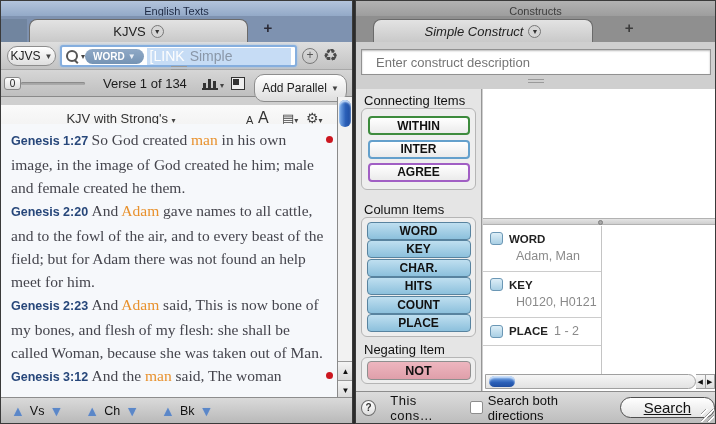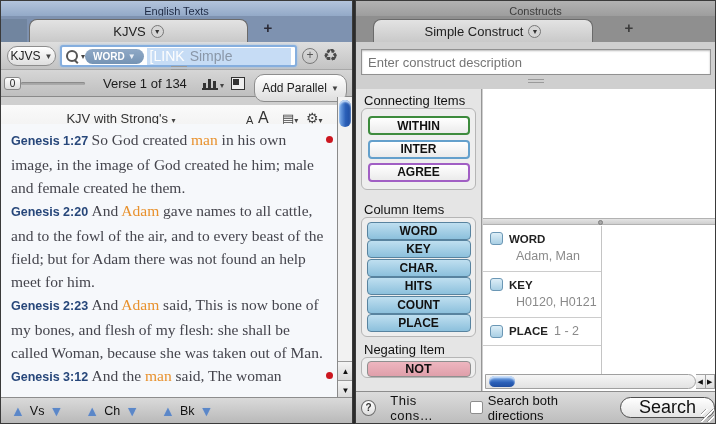--- a/index.html
+++ b/index.html
@@ -11,21 +11,21 @@
 
   
   .titlebar { position:absolute; left:0; right:0; top:0; height:20px; font-size:11px;
     display:flex; align-items:center; justify-content:center; }
   #win-left .titlebar { background:linear-gradient(#b3c4dc,#8aa2c2); color:#1e2a44; border-bottom:1px solid #6b7f9e; }
   #win-right .titlebar { background:linear-gradient(#b2b2b2,#989898); color:#3c3c3c; border-bottom:1px solid #7d7d7d; }
 
   
   .tabbar { position:absolute; left:0; right:0; top:15px; height:26px; }
   #win-left .tabbar { background:#7e92b0; }
-  #win-right .tabbar { background:#8f8f8f; }
+  #win-right .tabbar { background:#8f8f8f;font-style:italic; }
   .tab-active { position:absolute; top:3px; height:23px; border-radius:8px 8px 0 0;
     background:linear-gradient(#e3e3e3,#c9c9c9); border:1px solid #6a6a6a; border-bottom:none;
     display:flex; align-items:center; justify-content:center; gap:5px; font-size:13px; color:#222; }
   #win-left .tab-active { left:28px; width:219px; }
   #win-right .tab-active { left:17px; width:220px; }
   .tab-shade { position:absolute; left:0; top:3px; width:26px; height:23px; background:#71859f; border-radius:0 0 0 0; }
   .circ-v { width:13px; height:13px; border-radius:50%; border:1px solid #777; background:#d6d6d6;
     display:inline-flex; align-items:center; justify-content:center; font-size:7px; color:#333; }
   .plus-tab { position:absolute; top:3px; width:30px; height:22px; text-align:center; font-size:15px; font-weight:bold; }
   #win-left .plus-tab { left:252px; color:#2a2a36; }
@@ -100,21 +100,21 @@
   .bottombar { position:absolute; left:0; right:0; bottom:0; height:26px;
     background:linear-gradient(#dadada,#b9b9b9); border-top:1px solid #8d8d8d;
     display:flex; align-items:center; gap:8px; padding-left:10px; }
   .navgrp { display:flex; align-items:center; gap:5px; margin-right:14px; }
   .tri { font-size:14px; color:#5b87c8; text-shadow:0 0 1px #9ab4dd; }
   .navlbl { font-size:12.5px; color:#111; }
 
   
   .desc-zone { position:absolute; left:0; right:0; top:41px; height:47px; background:#cfcfcf; }
   #desc-field { position:absolute; left:5px; top:7px; width:350px; height:26px; background:#fff;
-    border:1px solid #919191; box-shadow:inset 0 1px 2px #bbb; font-size:13px; color:#9a9a9a; padding:0 6px;
+    border:1px solid #919191; box-shadow:inset 0 1px 2px #bbb; font-size:13px; color:#9a9a9a; padding:0 14px;
     font-family:"Liberation Sans", sans-serif; }
   .main-right { position:absolute; left:0; right:0; top:88px; bottom:32px; }
   .palette { position:absolute; left:0; top:0; bottom:0; width:126px; background:#e5e5e5; border-right:1px solid #969696; }
   .pal-label { position:absolute; left:8px; font-size:13px; color:#111; }
   .groupbox { position:absolute; left:5px; width:115px; background:#eeeeee; border:1px solid #b5b5b5; border-radius:6px;
     display:flex; flex-direction:column; align-items:center; justify-content:space-evenly; padding:3px 0; }
   .conn-btn { width:102px; height:19px; background:linear-gradient(#ffffff,#ebebeb); border:2px solid #888;
     border-radius:4px; font-size:12px; font-weight:bold; color:#111; display:flex; align-items:center; justify-content:center; }
   .col-btn { width:104px; height:18px; background:linear-gradient(#bfdff0,#8cc0dc); border:1px solid #58839f;
     border-radius:4px; font-size:12px; font-weight:bold; color:#111; display:flex; align-items:center; justify-content:center; }
@@ -139,21 +139,21 @@
   .harrows span { flex:1; border:1px solid #a0a0a0; border-left:none; background:linear-gradient(#f6f6f6,#dedede);
     font-size:7px; color:#111; display:flex; align-items:center; justify-content:center; }
   .footer-right { position:absolute; left:0; right:0; bottom:0; height:32px;
     background:linear-gradient(#dcdcdc,#bdbdbd); border-top:1px solid #8d8d8d; display:flex; align-items:center; }
   .help-btn { width:16px; height:16px; border-radius:50%; border:1.5px solid #6e6e6e; background:linear-gradient(#fff,#ddd);
     font-size:10px; font-weight:bold; color:#333; display:flex; align-items:center; justify-content:center; margin:0 14px 0 5px; }
   .footer-status { font-size:13px; color:#111; letter-spacing:.5px; margin-right:10px; }
   .checkbox { width:13px; height:13px; background:#fff; border:1px solid #8d8d8d; border-radius:2px; margin-right:5px; }
   .chk-label { font-size:13px; color:#111; margin-right:9px; }
   .search-btn { width:100px; height:21px; border-radius:11px; background:linear-gradient(#ffffff,#e4e4e4);
-    border:1.5px solid #4f4f4f; font-size:18px; color:#111; display:flex; align-items:center; justify-content:center; }
+    border:1.5px solid #4f4f4f; font-size:15px; color:#111; display:flex; align-items:center; justify-content:center;text-decoration:underline; }
   .resize-grip { position:absolute; right:1px; bottom:1px; width:13px; height:13px;
     background:repeating-linear-gradient(135deg, transparent 0 3px, #9a9a9a 3px 4px, #fff 4px 5px); }
 </style>
 </head>
 <body>
 
 <div class="win" id="win-left">
   <div class="titlebar">English Texts</div>
   <div class="tabbar">
     <div class="tab-shade"></div>
@@ -271,21 +271,21 @@
       <div class="pal-label" style="top:113px;">Column Items</div>
       <div class="groupbox" style="top:128px; height:120px;">
         <div class="col-btn">WORD</div>
         <div class="col-btn">KEY</div>
         <div class="col-btn">CHAR.</div>
         <div class="col-btn">HITS</div>
         <div class="col-btn">COUNT</div>
         <div class="col-btn">PLACE</div>
       </div>
       <div class="pal-label" style="top:253px;">Negating Item</div>
-      <div class="groupbox" style="top:268px; height:21px;">
+      <div class="groupbox" style="top:268px; height:27px;">
         <div class="not-btn">NOT</div>
       </div>
     </div>
 
     <div class="canvas">
       <div class="grid-head">
         <div class="grid-dot"></div>
       </div>
       <div class="col-divider"></div>
 

